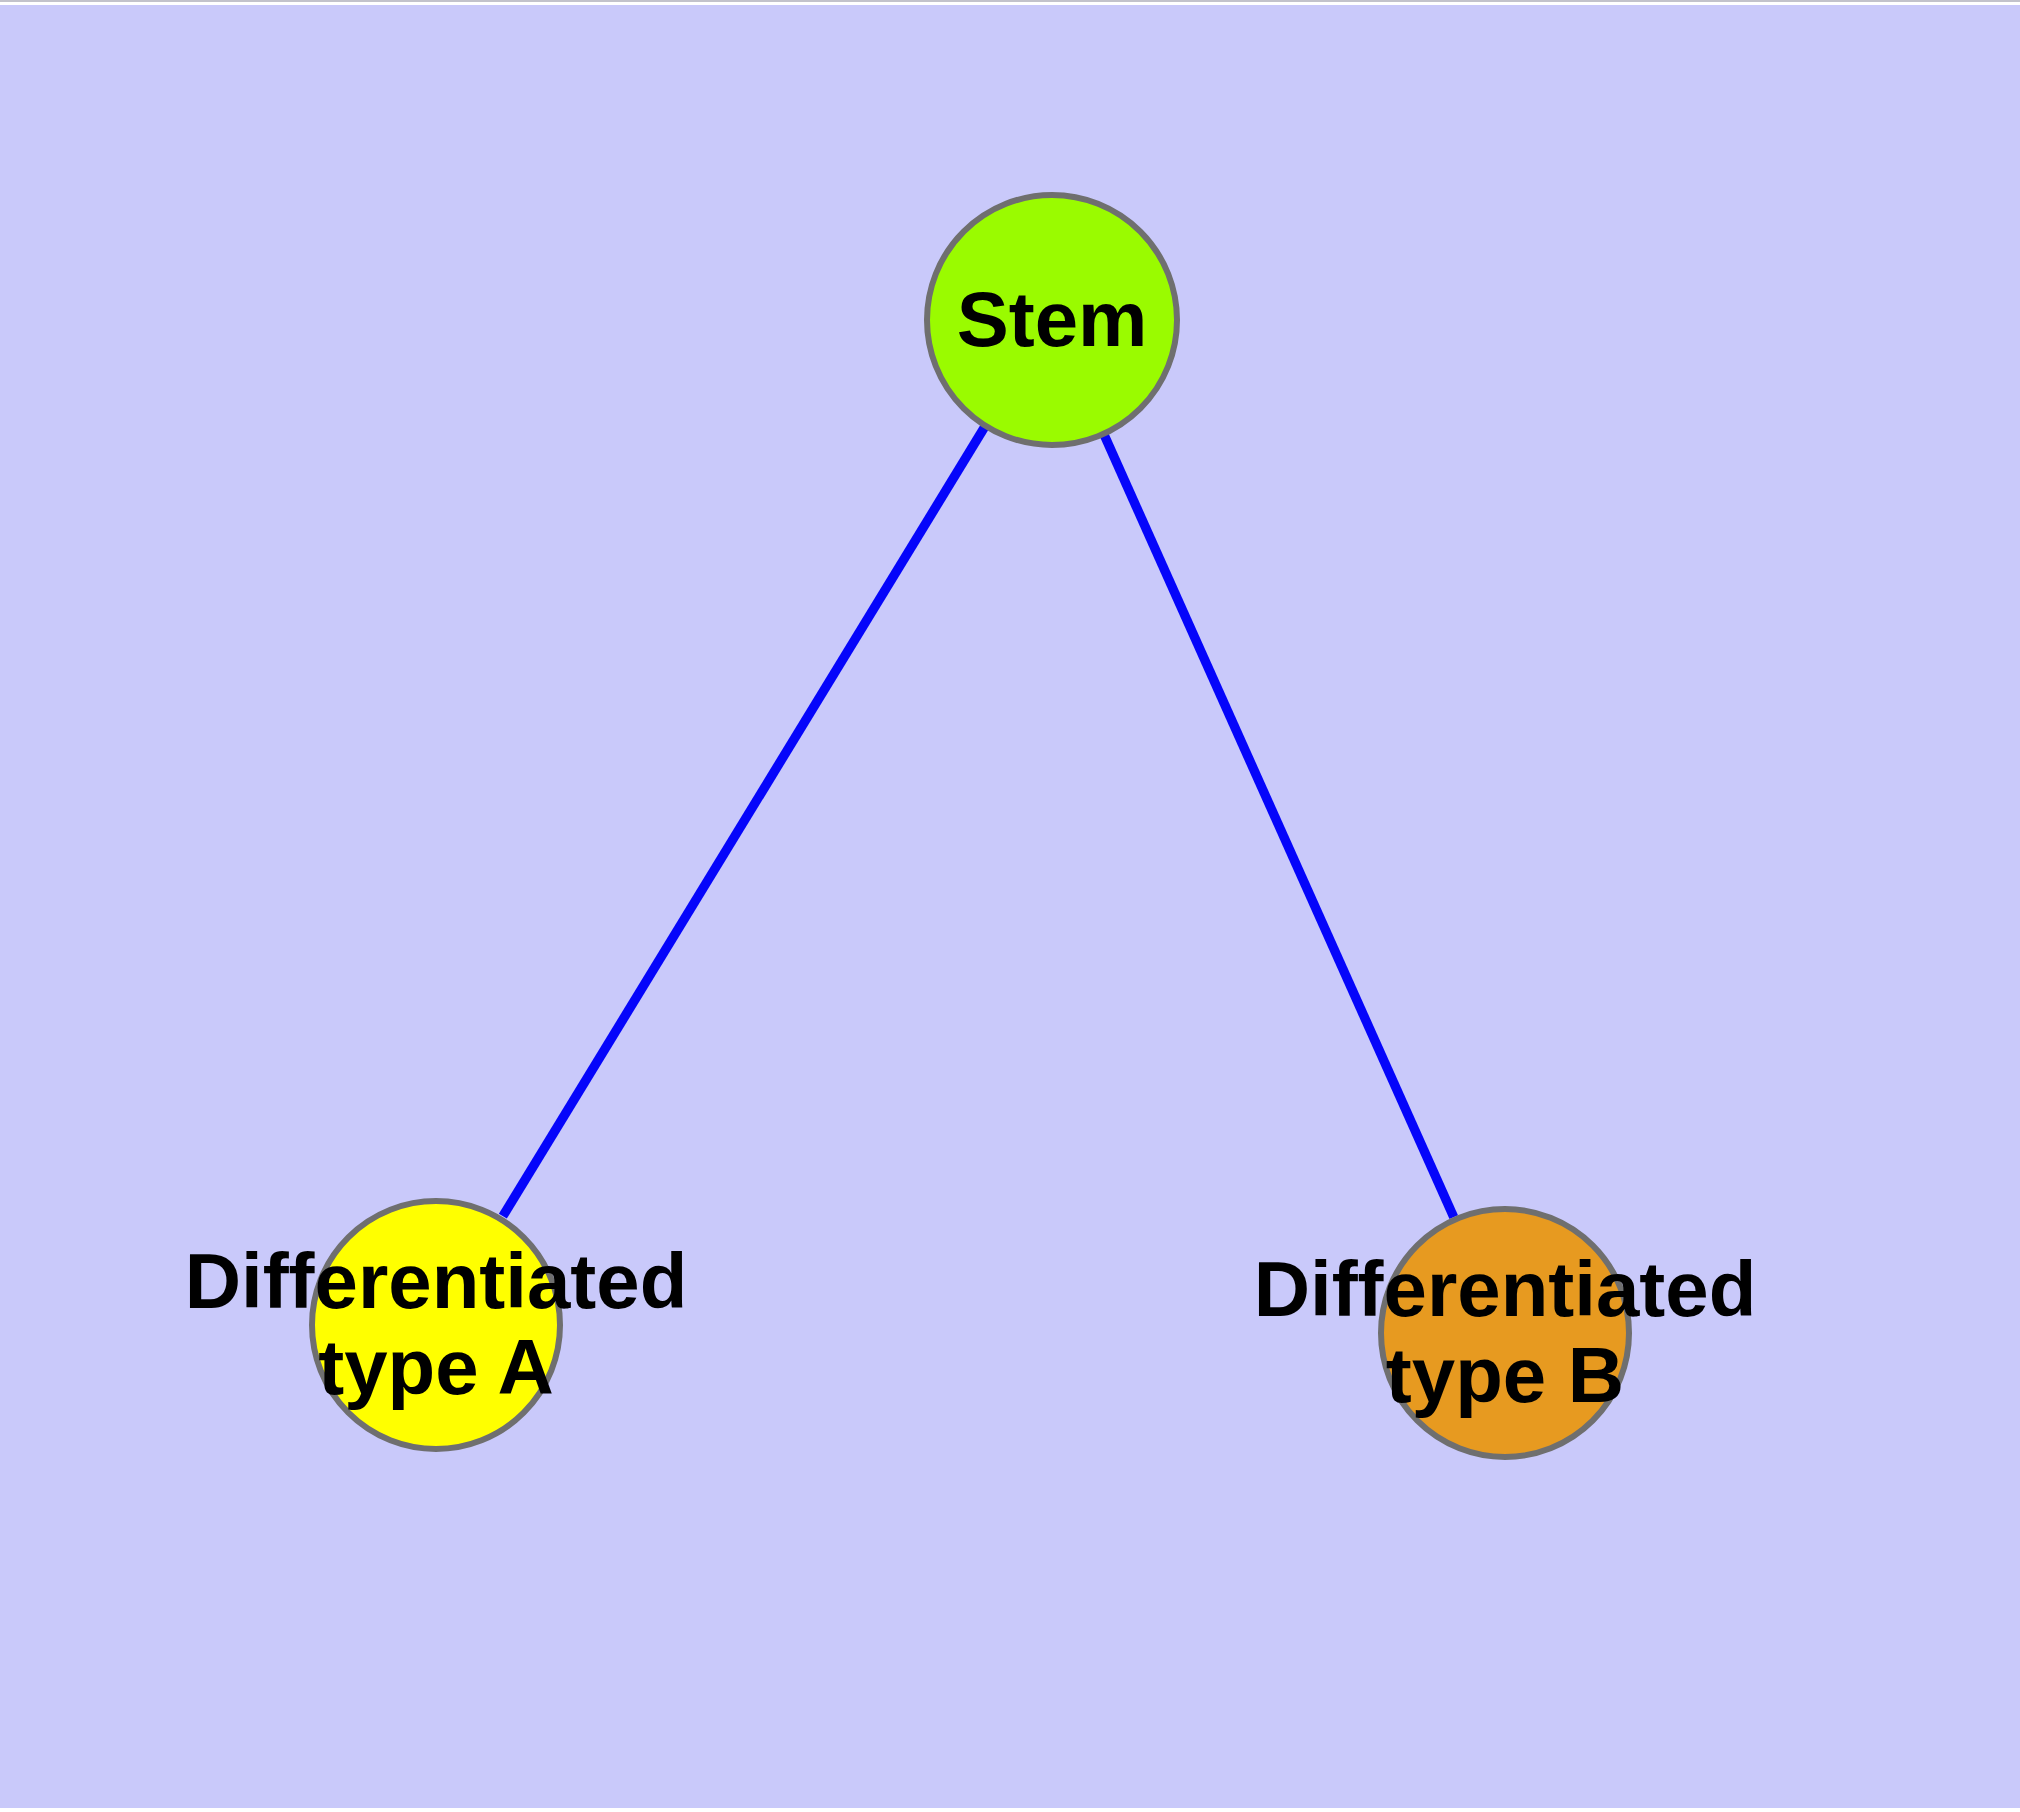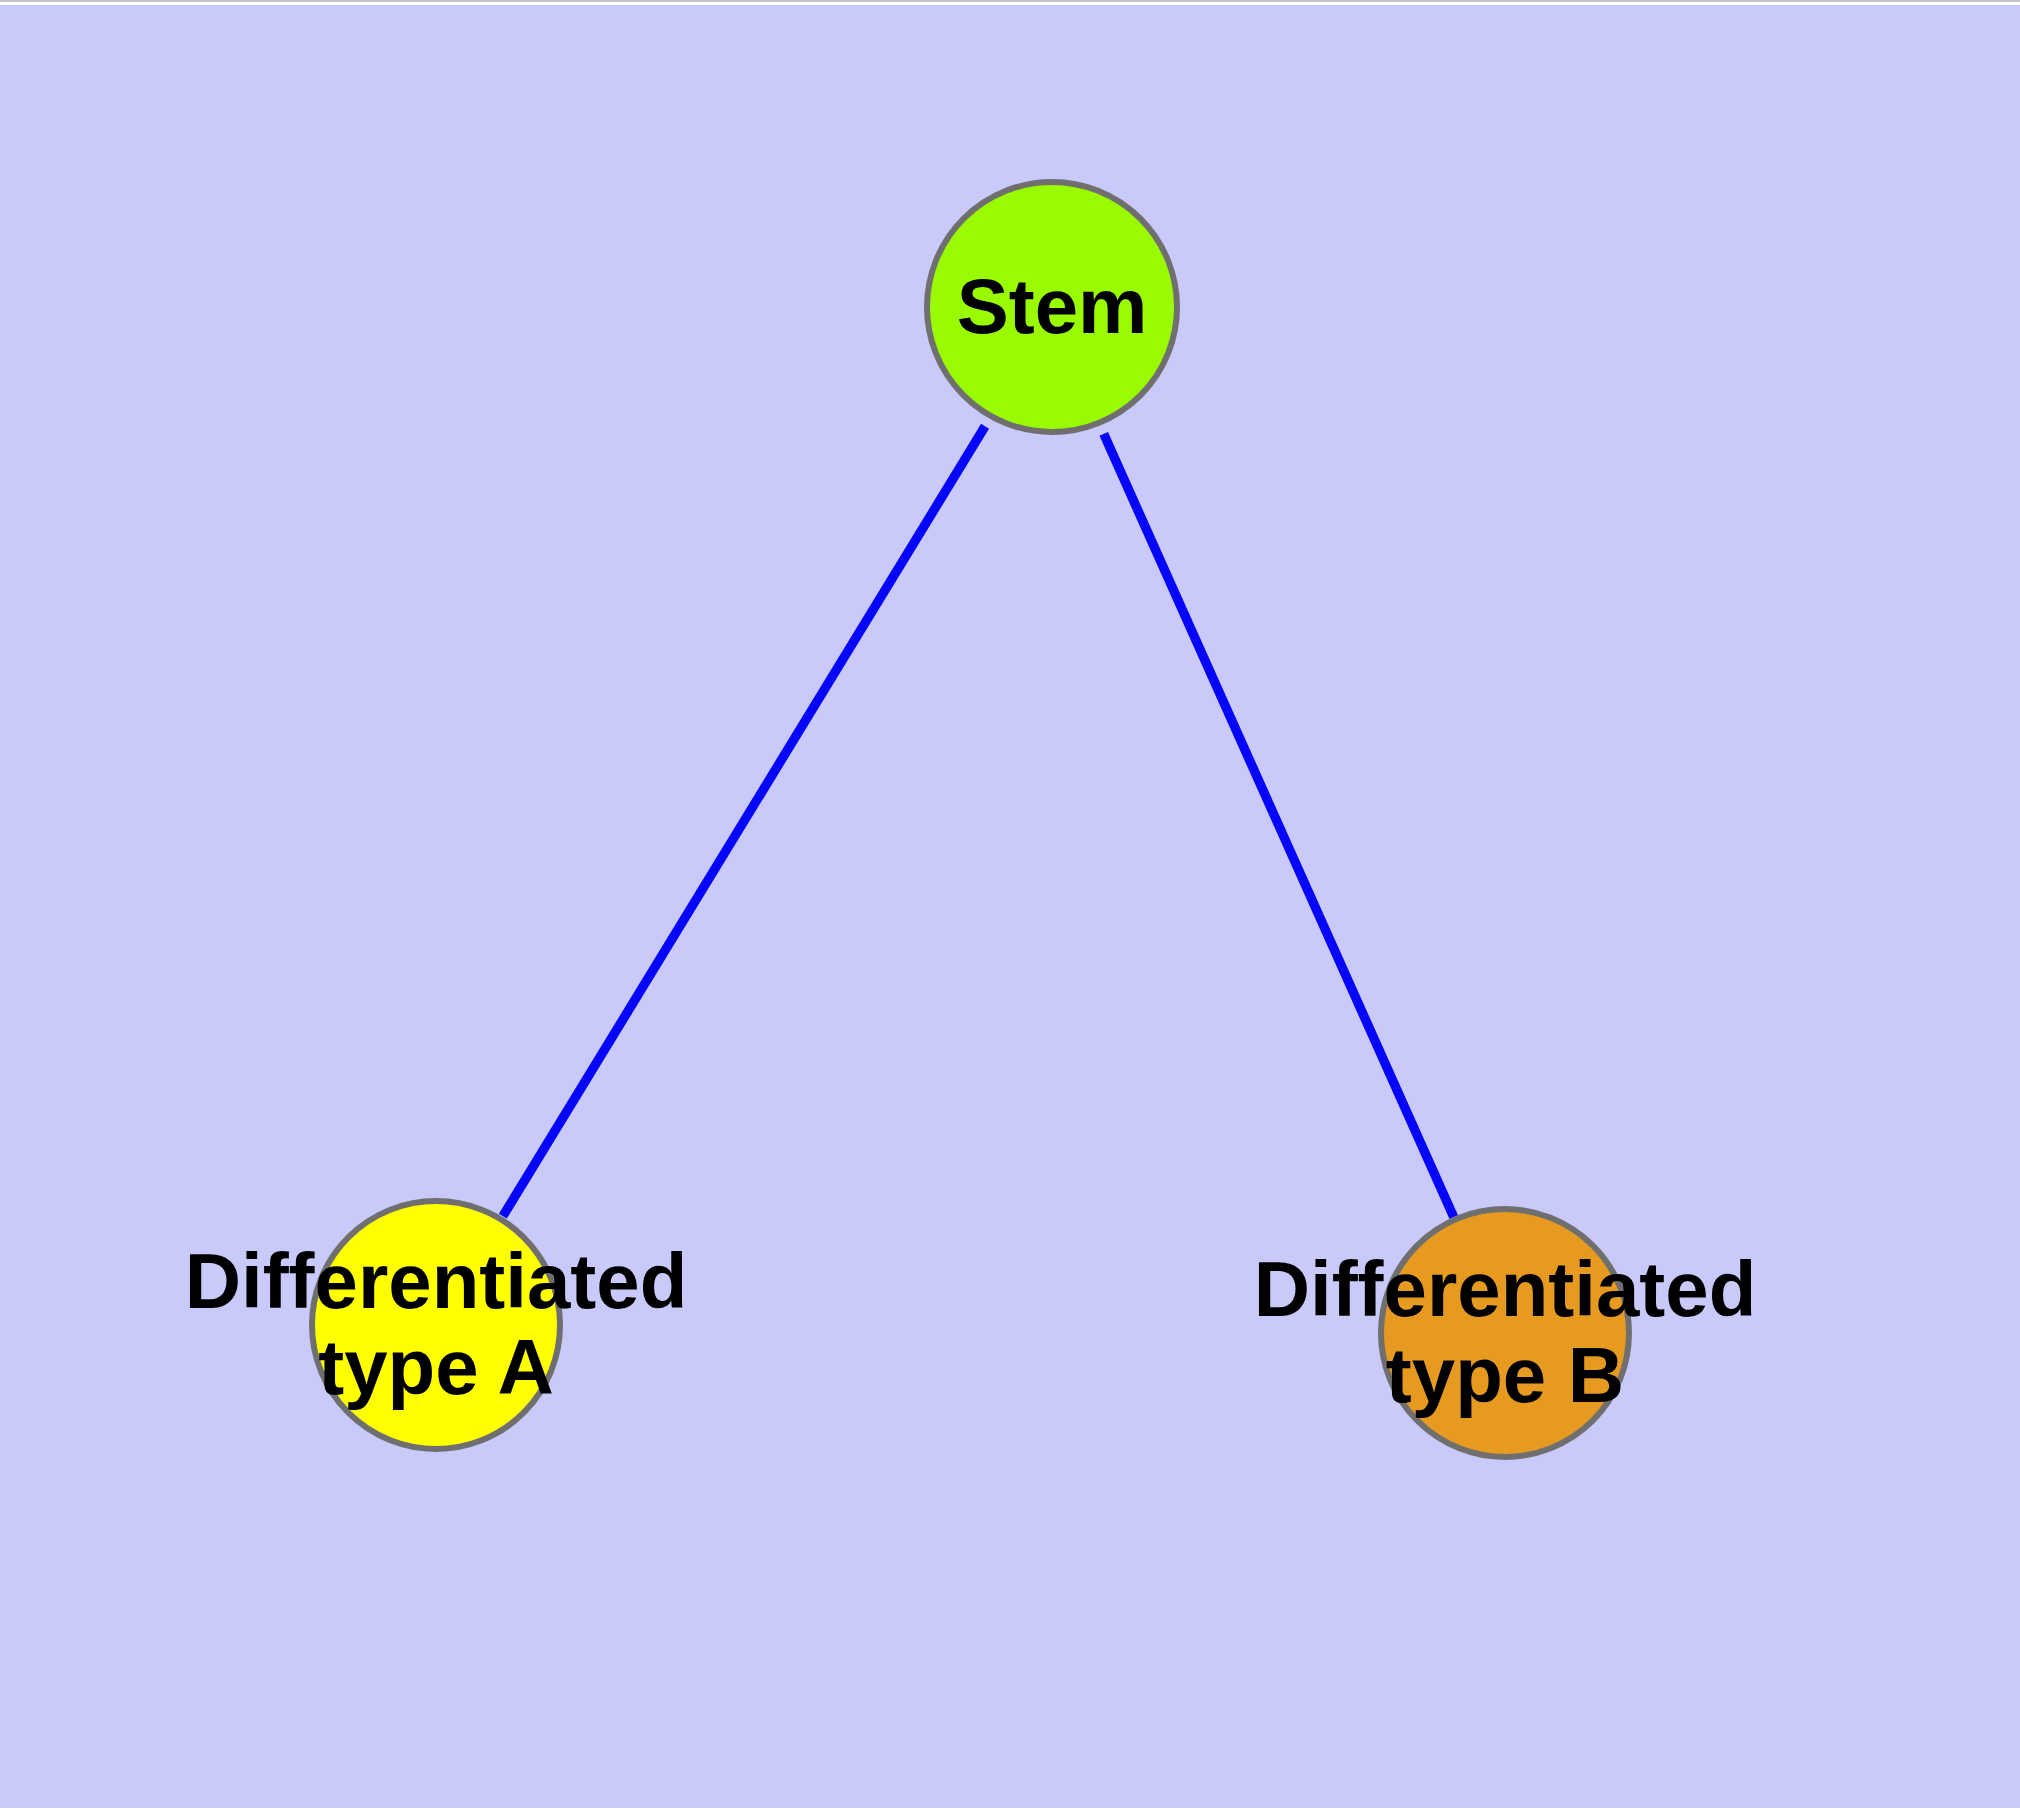--- a/index.html
+++ b/index.html
@@ -32,21 +32,21 @@
     width: 2021px;
     height: 1812px;
     display: block;
   }
   .node {
     position: absolute;
     border-radius: 50%;
     border: 6px solid #6f6f6f;
     box-sizing: border-box;
   }
-  .node-stem   { left: 924px; top: 179px;  width: 256px; height: 256px; }
+  .node-stem   { left: 924px; top: 192px;  width: 256px; height: 256px; }
   .node-type-a { left: 309px;  top: 1198px; width: 254px; height: 254px; }
   .node-type-b { left: 1378px; top: 1206px; width: 254px; height: 254px; }
   .node-label {
     position: absolute;
     left: 50%;
     top: 50%;
     transform: translate(-50%, -50%);
     width: max-content;
     white-space: pre-line;
     text-align: center;

